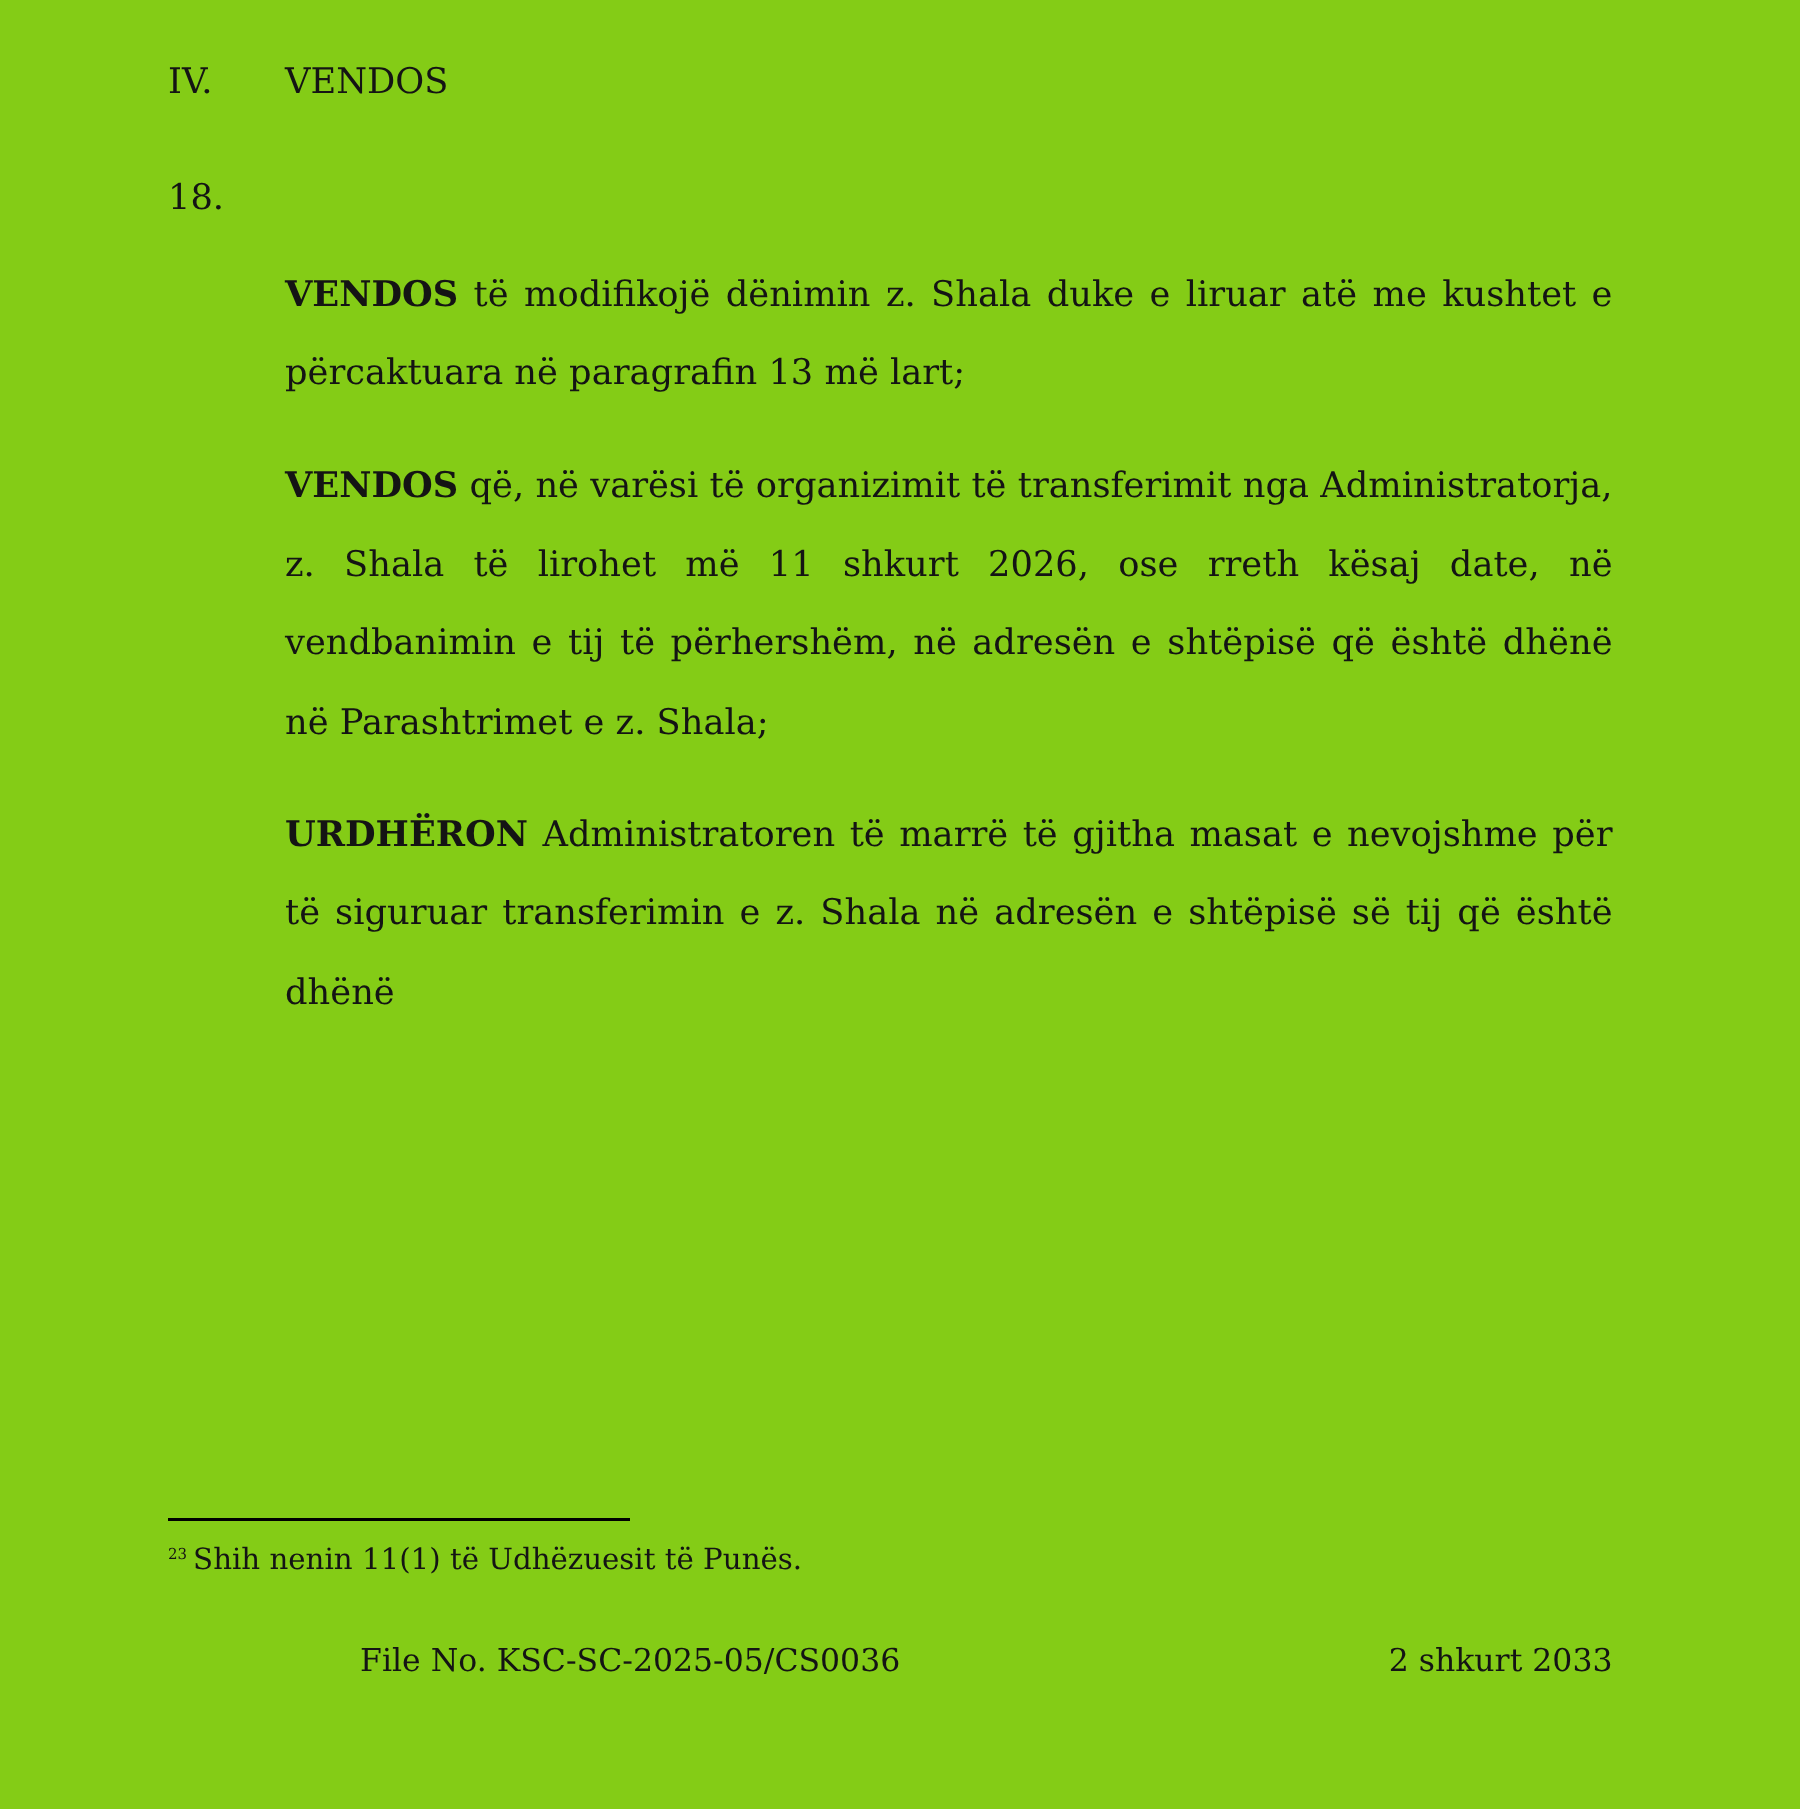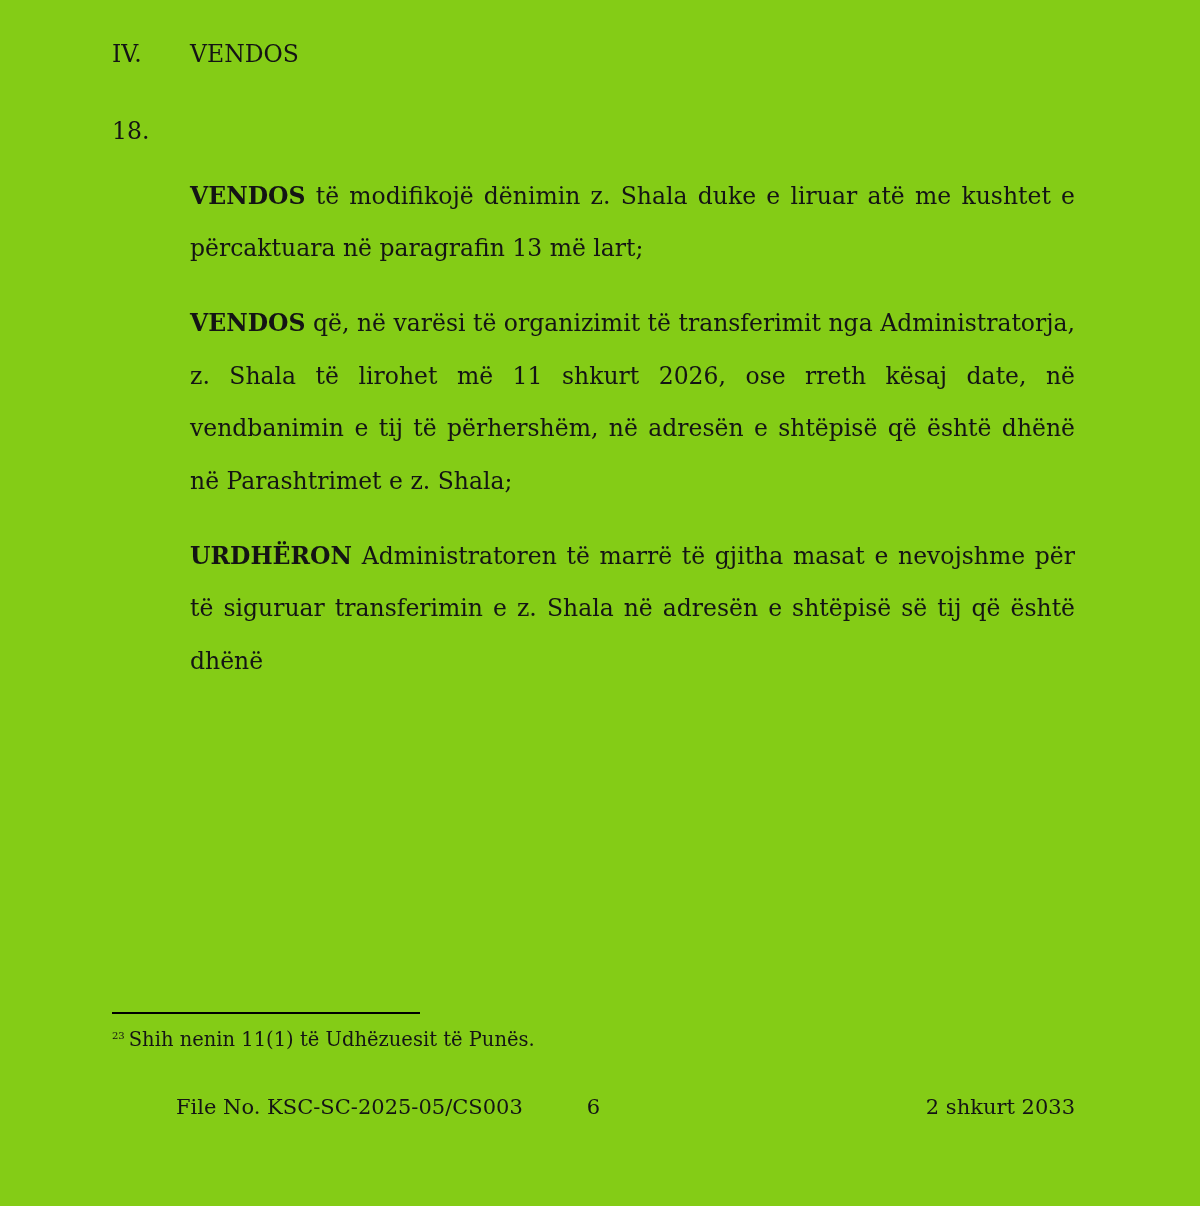--- a/index.html
+++ b/index.html
@@ -67,21 +67,21 @@
     position: absolute;
     left: 112px;
     top: 1094px;
     width: 963px;
     display: grid;
     grid-template-columns: 1fr auto 1fr;
     align-items: baseline;
     font-size: 21px;
     line-height: 27px;
   }
-  .footer .left  { text-align: center; }
+  .footer .left  { text-align: right; }
   .footer .mid   { text-align: center; }
   .footer .right { text-align: right; }
 </style>
 </head>
 <body>
 
 <div class="page">
 
   <div class="content">
 

